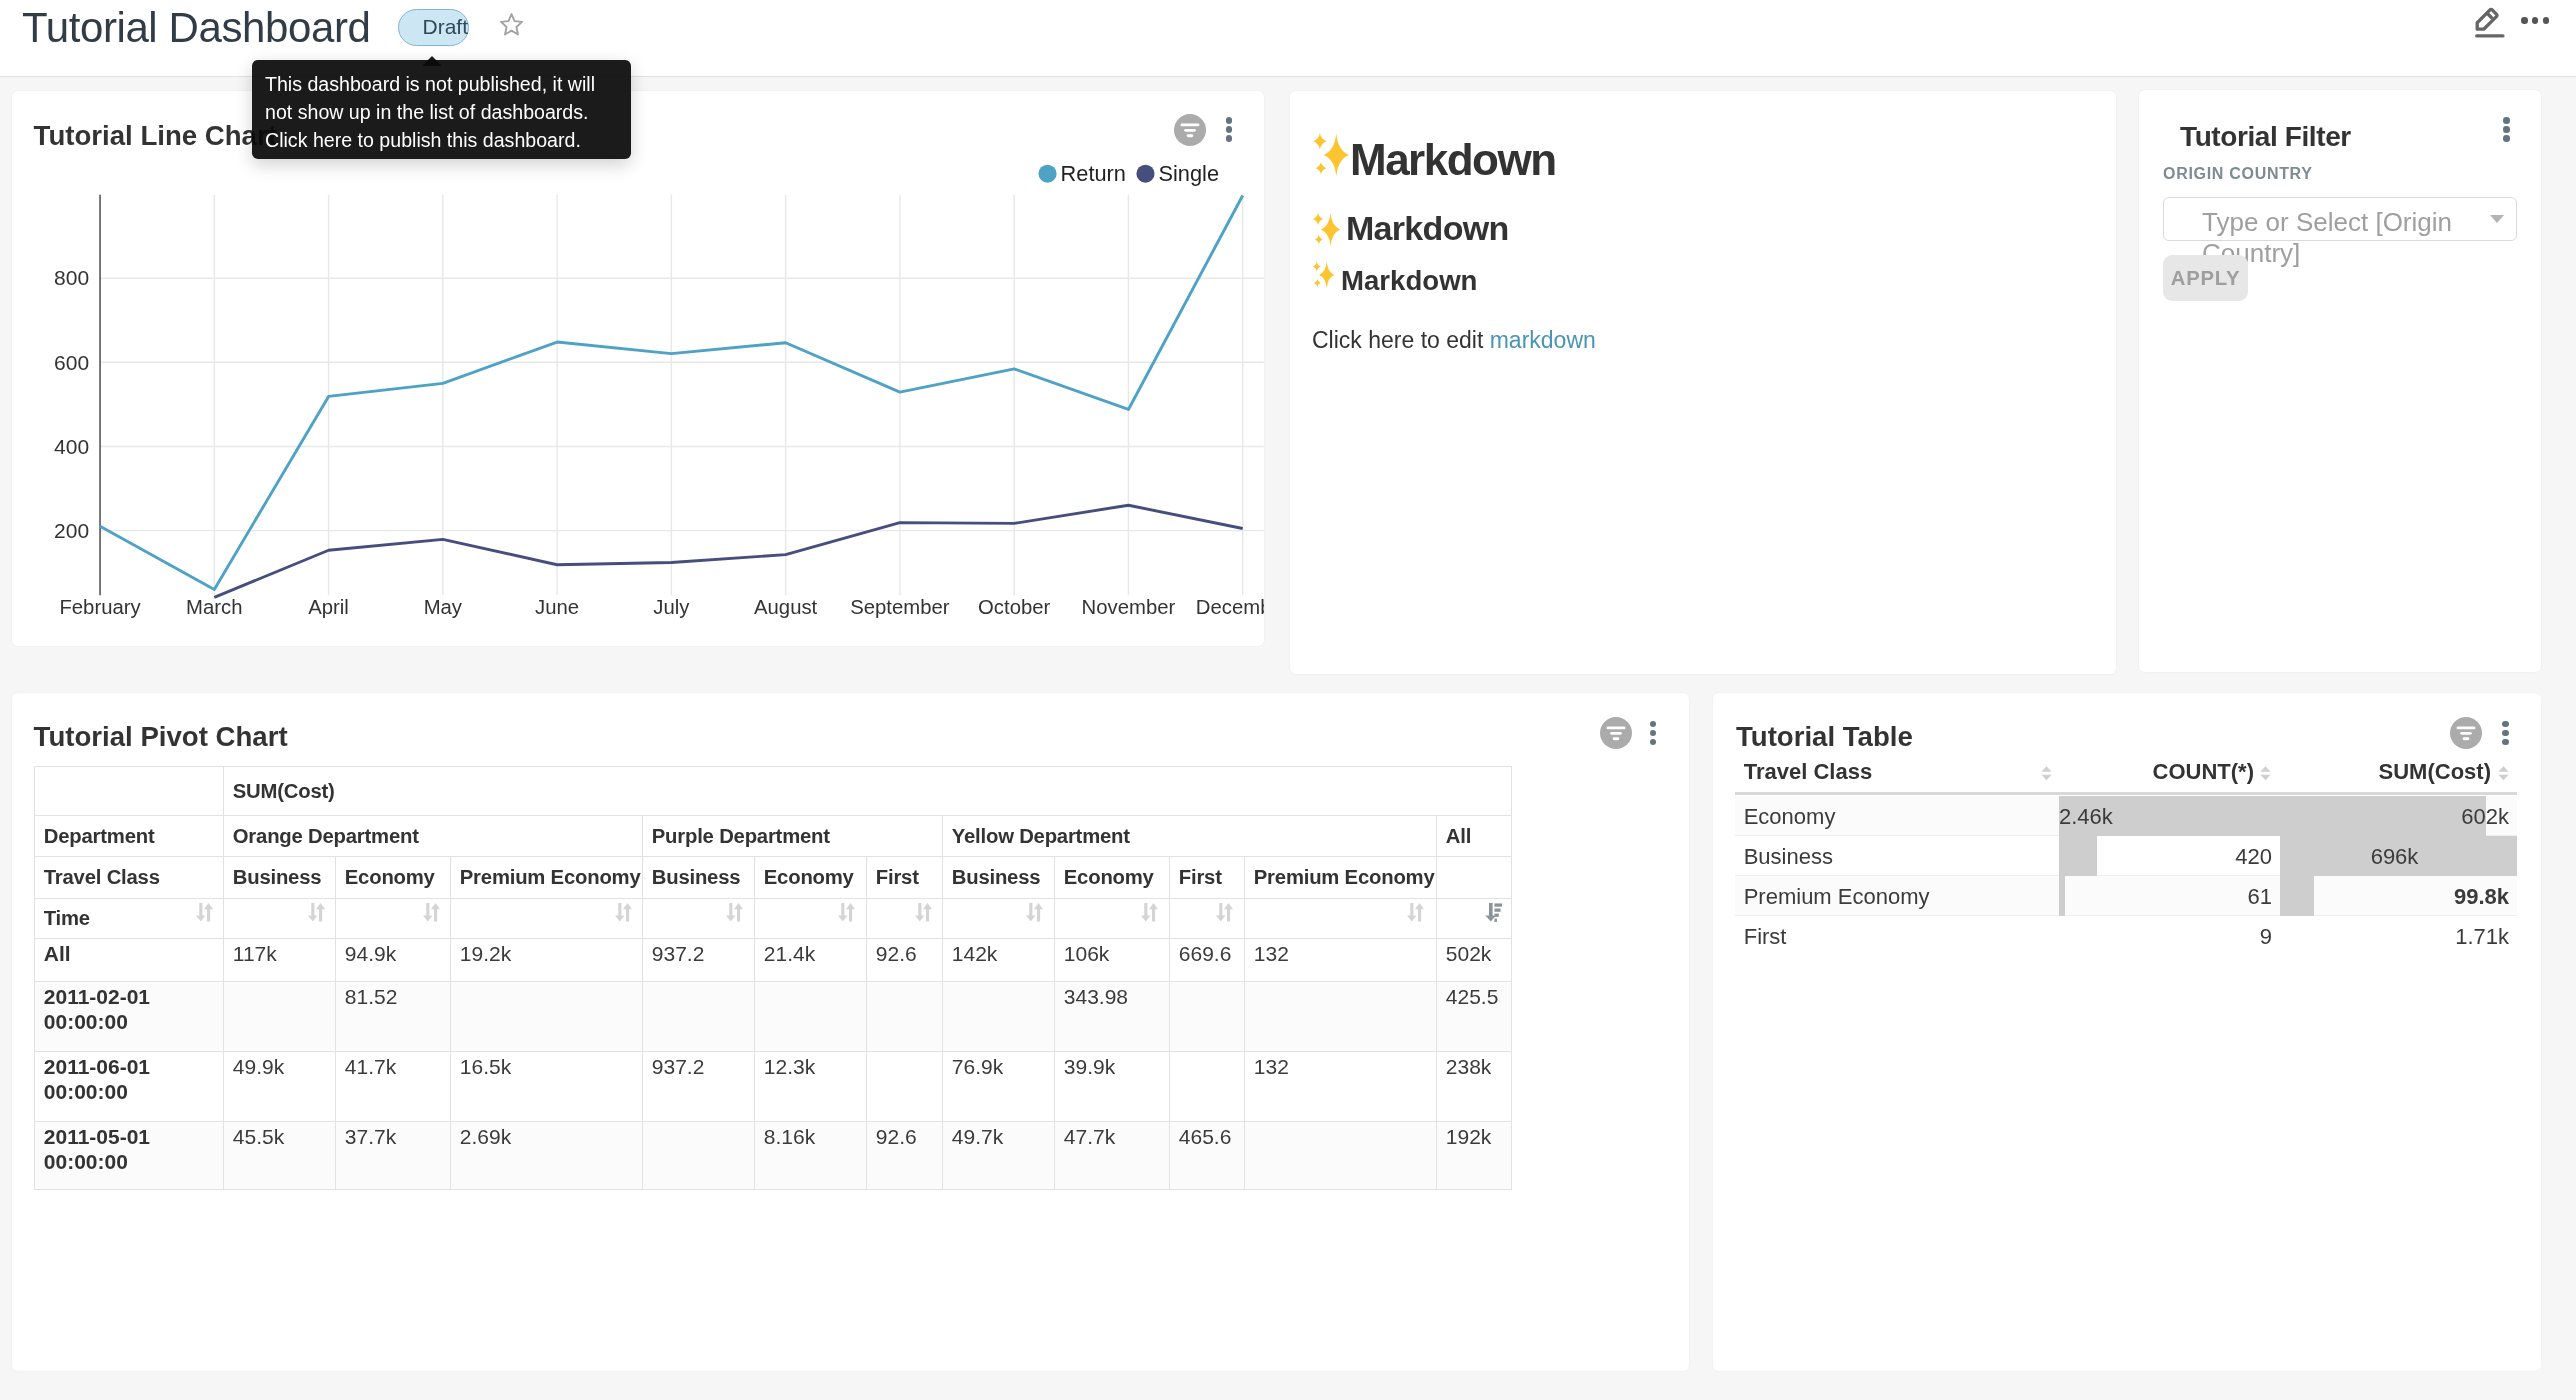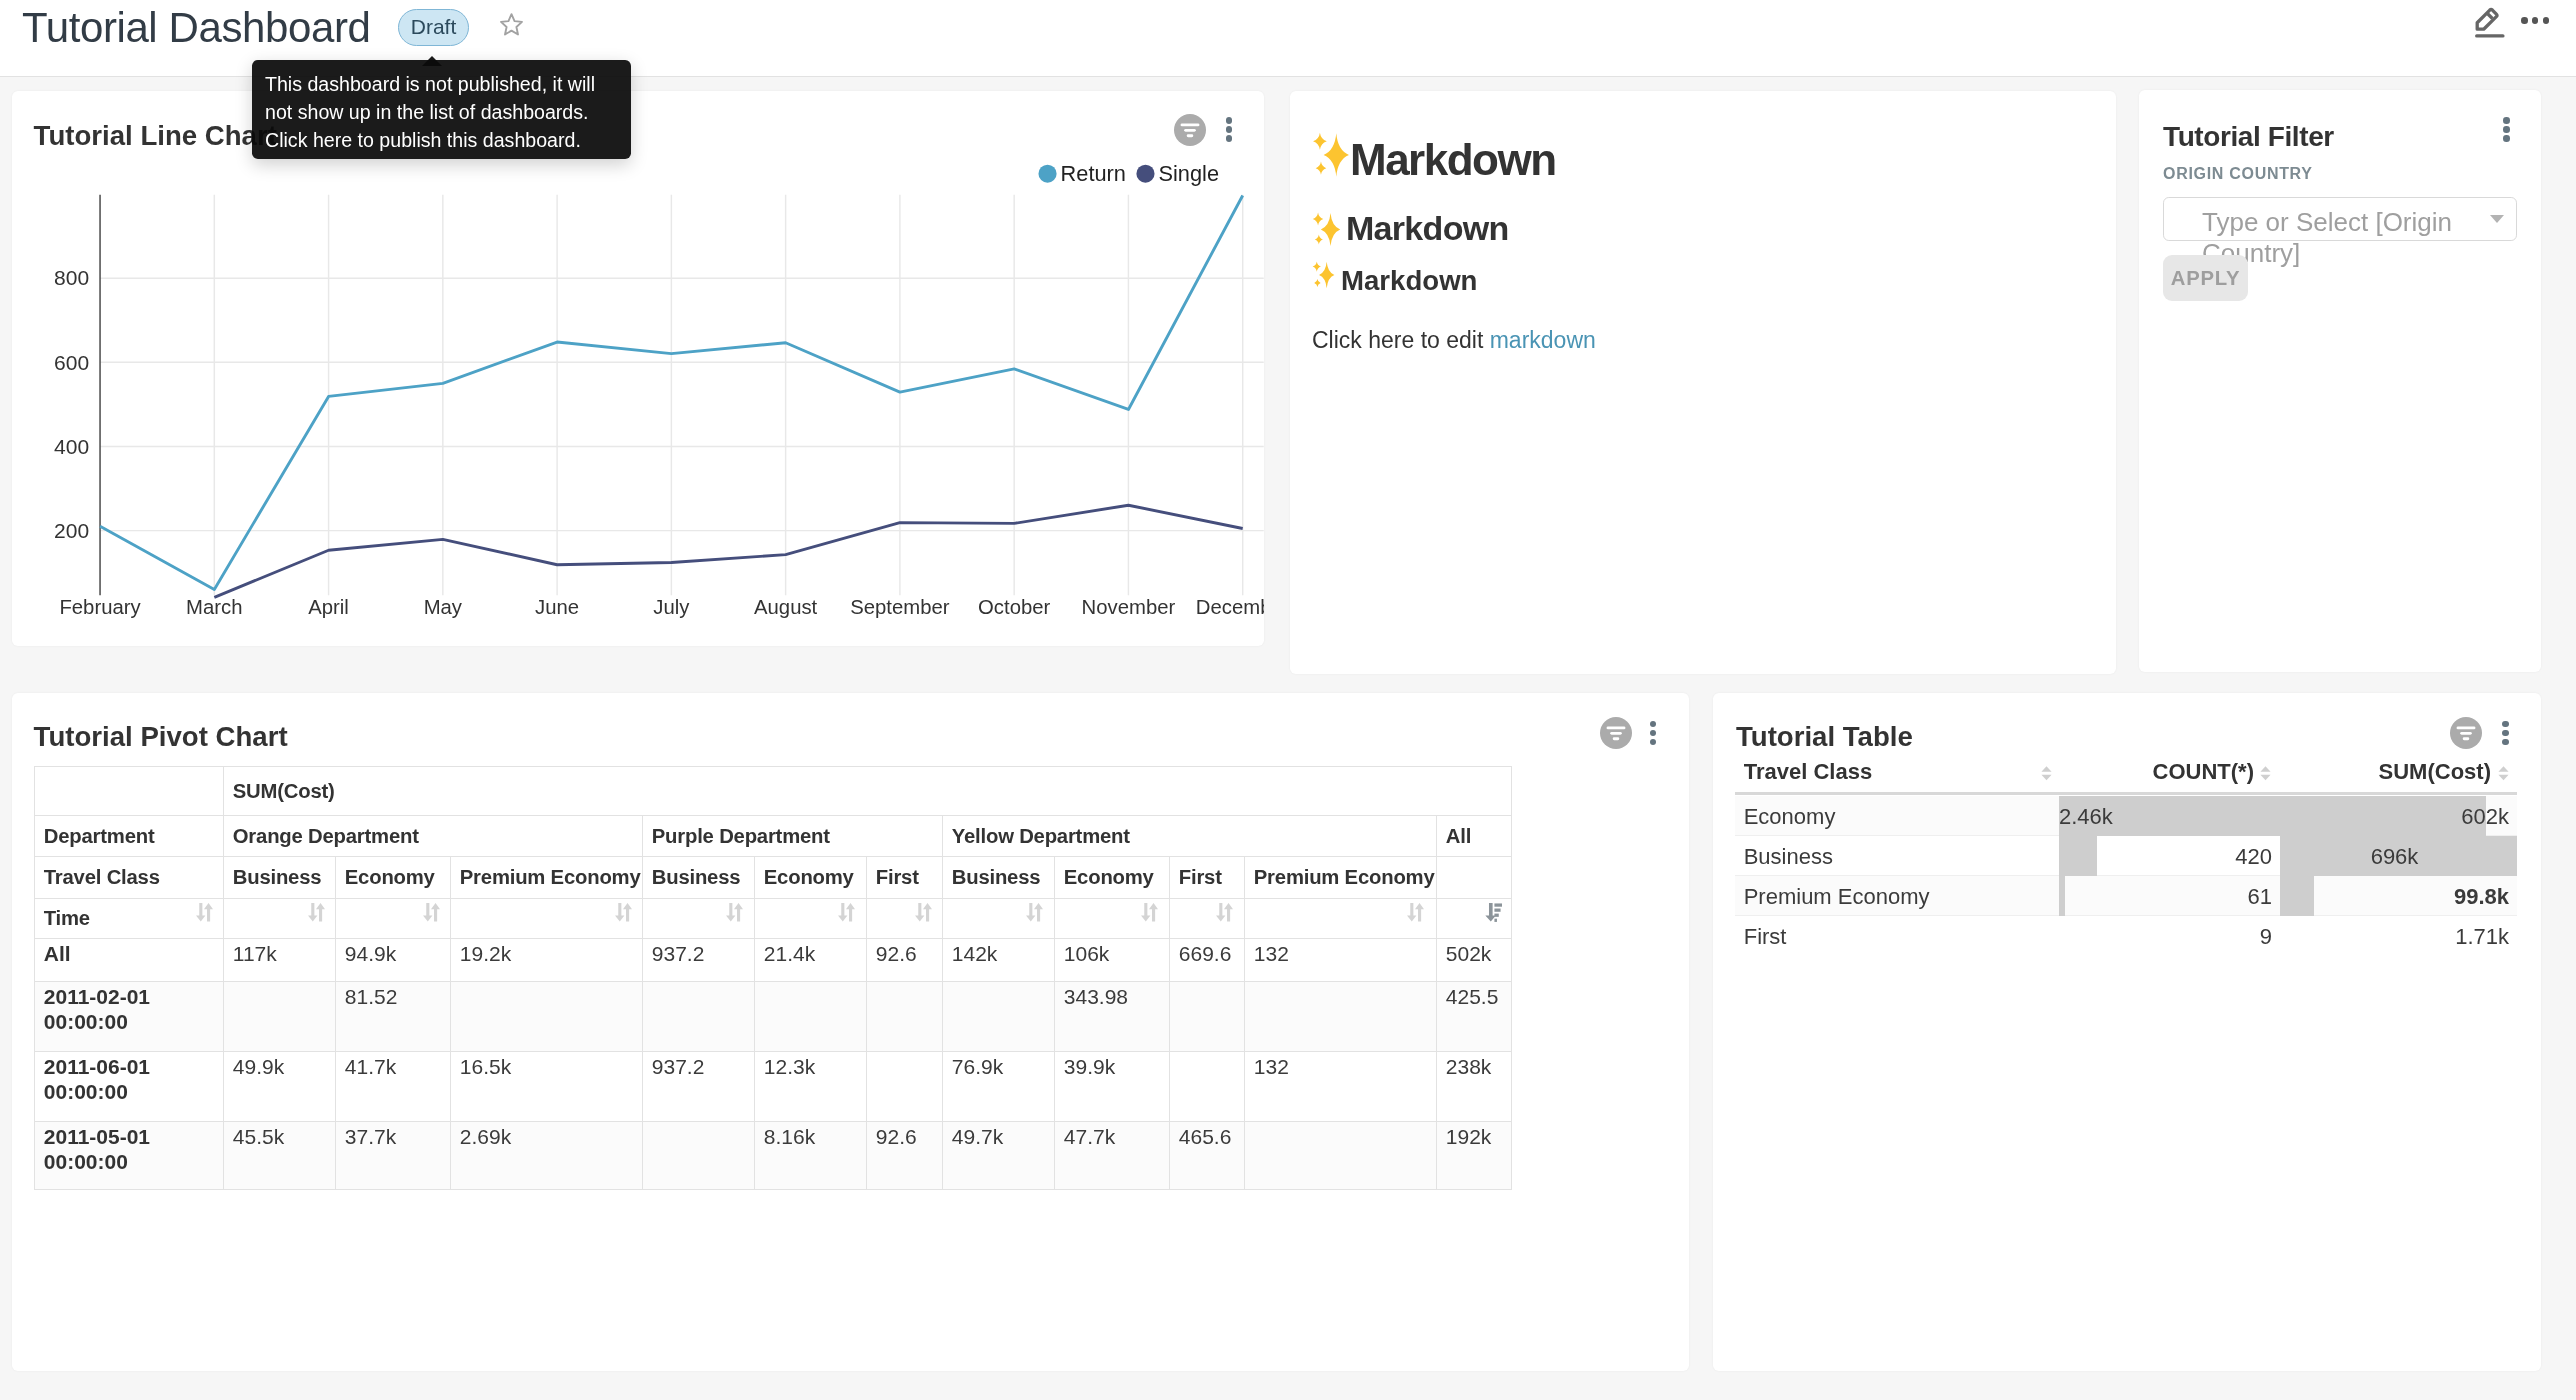--- a/index.html
+++ b/index.html
@@ -2,21 +2,21 @@
 <html style="font-size:11.6px"><head>
 <meta charset="utf-8">
 <style>
 * { margin:0; padding:0; box-sizing:border-box; }
 html,body { width:2576px; height:1400px; background:#f6f6f6; font-family:"Liberation Sans", sans-serif; overflow:hidden; }
 .abs { position:absolute; }
 #page { position:relative; width:2576px; height:1400px; }
 
 #hdr { position:absolute; left:0; top:0; width:2576px; height:77px; background:#fff; border-bottom:1.5px solid #e2e2e2; }
 #title { position:absolute; left:22px; top:3.6px; font-size:42px; color:#323c46; letter-spacing:-0.4px; }
-#pill { position:absolute; left:398px; top:9.4px; width:71px; height:37px; background:#cde6f3; border:1.5px solid #7fb6d6; border-radius:19px; color:#2c4a5c; font-size:21px; text-align:center; line-height:34px; }
+#pill { position:absolute; left:398px; top:9.4px; width:71px; height:37px; background:#cde6f3; border:1.5px solid #7fb6d6; border-radius:19px; color:#2c4a5c; font-size:21px; text-align:right; line-height:34px; }
 
 .card { position:absolute; background:#fff; border-radius:5.8px; box-shadow:0 0 2.2px rgba(0,0,0,0.06); }
 .ctitle { position:absolute; font-size:27.6px; font-weight:700; color:#333; }
 .kebab-v span { display:block; width:6.5px; height:6.5px; border-radius:50%; background:#64747f; margin:0 0 2.5px 0; }
 .fcirc { position:absolute; width:32px; height:32px; border-radius:50%; background:#ababab; }
 
 #tip { z-index:50; position:absolute; left:252px; top:60px; width:379px; height:99px; background:rgba(10,10,10,0.93); border-radius:5.8px; color:#fff; font-size:19.6px; line-height:28px; padding:10.2px 0 0 13px; box-shadow:0 5.8px 17.4px rgba(0,0,0,0.18); }
 #tiparrow { z-index:50; position:absolute; left:422px; top:46px; width:0; height:0; border:10.2px solid transparent; border-bottom:10.2px solid rgba(10,10,10,0.93); }
 
 .mk { color:#333; font-weight:700; position:absolute; }
@@ -141,21 +141,21 @@
     <svg class="abs" style="left:22px;top:170px" width="23" height="28" viewBox="0 0 36 35" preserveAspectRatio="none">
       <path d="M23 1 Q24.4 14 35 17.5 Q24.4 21 23 34 Q21.6 21 11 17.5 Q21.6 14 23 1 Z" fill="#fcc430"></path>
       <path d="M7.5 0.5 Q8.3 5.3 14 7 Q8.3 8.7 7.5 13.5 Q6.7 8.7 1 7 Q6.7 5.3 7.5 0.5 Z" fill="#fcc430"></path>
       <path d="M8.5 22.5 Q9.1 26.2 13.5 27.5 Q9.1 28.8 8.5 32.5 Q7.9 28.8 3.5 27.5 Q7.9 26.2 8.5 22.5 Z" fill="#fcc430"></path>
     </svg>
     <div class="mk" style="left:51px;top:174px;font-size:27.6px;">Markdown</div>
     <div class="abs" style="left:22px;top:236px;font-size:23px;color:#333;">Click here to edit <span class="mlink">markdown</span></div>
   </div>
 
   <div class="card" style="left:2139px;top:90px;width:402px;height:582px;">
-    <div class="ctitle" style="left:24px;top:31px;font-size:28px;letter-spacing:-0.4px;">Tutorial Filter</div>
+    <div class="ctitle" style="left:41px;top:31px;font-size:28px;letter-spacing:-0.4px;">Tutorial Filter</div>
     <div class="kebab-v abs" style="left:364px;top:27px;">
         <span></span>
         <span></span>
         <span></span>
       </div>
     <div class="abs" style="left:24px;top:75px;font-size:16px;font-weight:700;letter-spacing:0.7px;color:#7d8b92;">ORIGIN COUNTRY</div>
     <div id="fselect">
       <span class="abs" style="left:18px;top:8.7px;font-size:26px;color:#9f9f9f;margin-left:20px;">Type or Select [Origin Country]</span>
       <span class="abs" style="left:326px;top:17.4px;width:0;height:0;border:7.3px solid transparent;border-top:8.7px solid #b3b3b3;"></span>
     </div>

